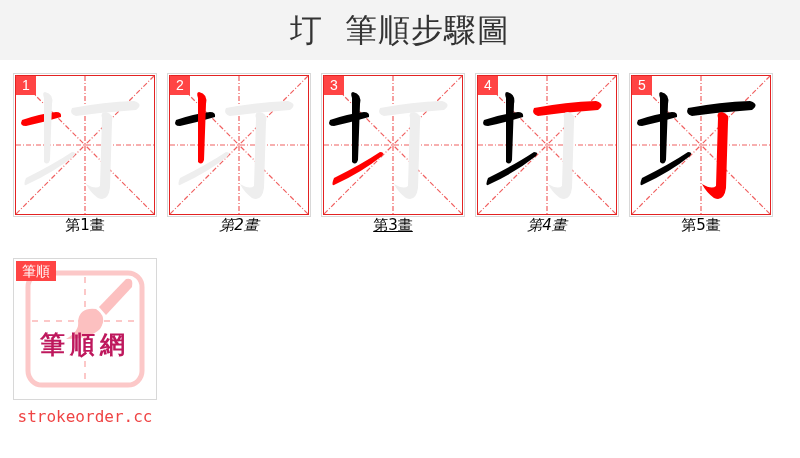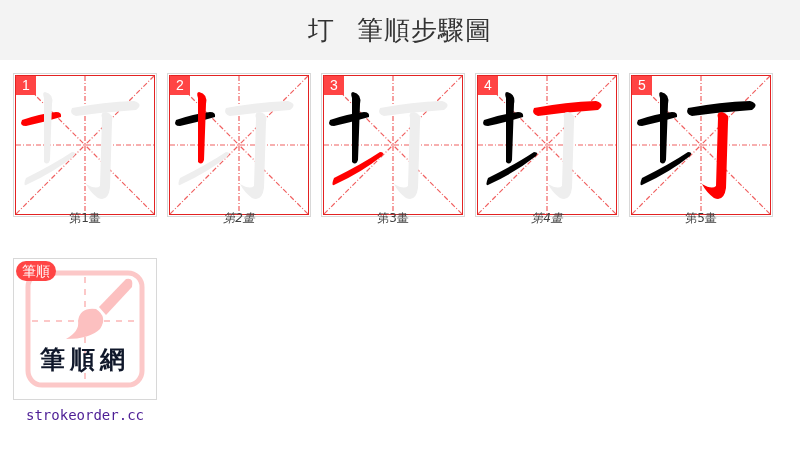--- a/index.html
+++ b/index.html
@@ -1,37 +1,37 @@
 <!DOCTYPE html>
 <html><head>
 <meta charset="utf-8">
 <style>
   html, body { margin:0; padding:0; }
   body { width:800px; height:458px; background:#ffffff; position:relative; overflow:hidden;
          font-family:"DejaVu Sans", sans-serif; }
   .header { position:absolute; left:0; top:0; width:800px; height:60px; background:#f3f3f3; }
   .title { position:absolute; left:0; top:0; width:800px; height:60px; line-height:60px;
-           text-align:center; font-size:26px; color:#333333; letter-spacing:1px; }
+           text-align:center; font-size:32px; color:#333333; letter-spacing:1px; }
   .title .ch { margin-right:22px; }
   .panel { position:absolute; top:73px; width:144px; height:144px; border:1px solid #d8d8d8;
            box-sizing:border-box; background:#fff; }
   .panel .inner { position:absolute; left:1px; top:1px; right:1px; bottom:1px; border:1px solid #e32222; }
   .panel svg { position:absolute; left:0; top:0; width:100%; height:100%; }
   .badge { position:absolute; left:2px; top:2px; width:20px; height:19px; background:#ff4444;
            color:#fff; font-family:"Liberation Sans", sans-serif; font-size:14px; line-height:19px;
            text-align:center; }
-  .caption { position:absolute; top:210px; width:144px; text-align:center; font-size:12px; color:#404040; }
+  .caption { position:absolute; top:216px; width:144px; text-align:center; font-size:15px; color:#000000; }
   .logo { position:absolute; left:13px; top:258px; width:144px; height:142px; border:1px solid #d8d8d8; box-sizing:border-box; }
   .logo svg { position:absolute; left:0; top:0; }
   .logo-badge { position:absolute; left:2px; top:2px; height:20px; padding:0 6px; background:#ff4444; color:#fff;
-                font-size:14px; line-height:20px;border-radius:10px; }
-  .logo-text { position:absolute; left:0; width:142px; top:84px; text-align:center; font-size:25px; font-weight:bold;
-               color:#0f172a; letter-spacing:5px; }
+                font-size:14px; line-height:20px; }
+  .logo-text { position:absolute; left:0; width:142px; top:69px; text-align:center; font-size:25px; font-weight:bold;
+               color:#be185d; letter-spacing:5px; }
   .site { position:absolute; left:13px; top:407px; width:144px; text-align:center;
-          font-family:"DejaVu Sans Mono", monospace; font-size:14px; color:#4c1d95; }
+          font-family:"DejaVu Sans Mono", monospace; font-size:16px; color:#ef4444; }
 </style>
 </head>
 <body>
 
 <div class="header"></div>
 <div class="title"><span class="ch">圢</span><span>筆順步驟圖</span></div>
 
 <div id="panels">
     <div class="panel" style="left: 13px;">
       <div class="inner"></div>
@@ -73,21 +73,21 @@
         <line x1="2" y1="2" x2="140" y2="140" stroke="#f06060" stroke-width="1.2" stroke-dasharray="5,2,1,2"></line>
         <line x1="140" y1="2" x2="2" y2="140" stroke="#f06060" stroke-width="1.2" stroke-dasharray="5,2,1,2"></line>
         <path d="M8 46 Q25 40 42 38 Q48 38 47 43 Q30 48 12 52 Q5 52 8 46 Z" fill="#000000"></path>
         <path d="M31 18 Q40 20 38 30 L36 86 Q34 92 30 88 L30 24 Q28 18 31 18 Z" fill="#000000"></path>
         <path d="M60 82 Q40 98 14 110 Q8 114 12 104 Q40 90 58 78 Q63 78 60 82 Z" fill="#ff0000"></path>
         <path d="M58 34 Q90 28 120 27 Q130 30 122 36 Q92 38 62 42 Q55 40 58 34 Z" fill="#eeeeee"></path>
         <path d="M92 38 Q100 40 98 48 L96 114 Q94 128 84 124 Q76 118 72 110 Q82 116 86 112 L88 44 Q86 38 92 38 Z" fill="#eeeeee"></path>
       </svg>
       <div class="badge">3</div>
     </div>
-    <div class="caption" style="left: 321px;">第3畫</div>
+    <div class="caption" style="left: 321px; text-decoration: underline;">第3畫</div>
     <div class="panel" style="left: 475px;">
       <div class="inner"></div>
       <svg viewBox="0 0 142 142">
         <line x1="71" y1="2" x2="71" y2="140" stroke="#f06060" stroke-width="1.2" stroke-dasharray="5,2,1,2"></line>
         <line x1="2" y1="71" x2="140" y2="71" stroke="#f06060" stroke-width="1.2" stroke-dasharray="5,2,1,2"></line>
         <line x1="2" y1="2" x2="140" y2="140" stroke="#f06060" stroke-width="1.2" stroke-dasharray="5,2,1,2"></line>
         <line x1="140" y1="2" x2="2" y2="140" stroke="#f06060" stroke-width="1.2" stroke-dasharray="5,2,1,2"></line>
         <path d="M8 46 Q25 40 42 38 Q48 38 47 43 Q30 48 12 52 Q5 52 8 46 Z" fill="#000000"></path>
         <path d="M31 18 Q40 20 38 30 L36 86 Q34 92 30 88 L30 24 Q28 18 31 18 Z" fill="#000000"></path>
         <path d="M60 82 Q40 98 14 110 Q8 114 12 104 Q40 90 58 78 Q63 78 60 82 Z" fill="#000000"></path>

